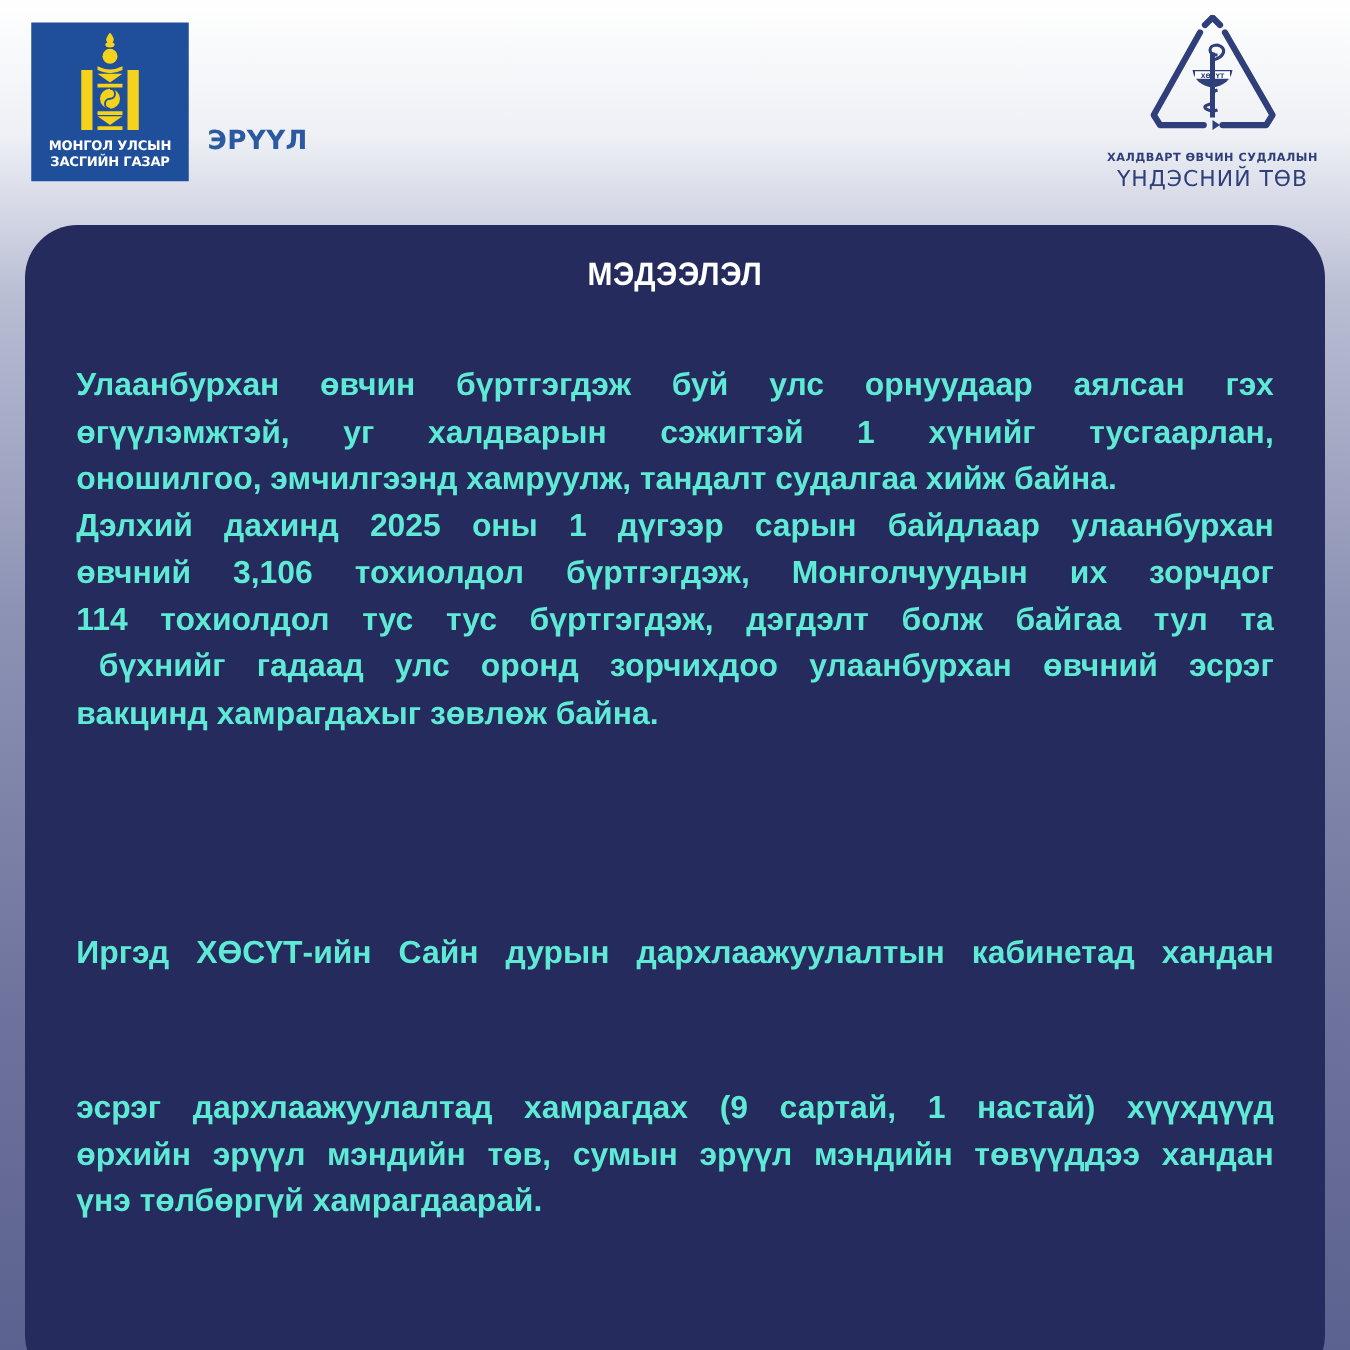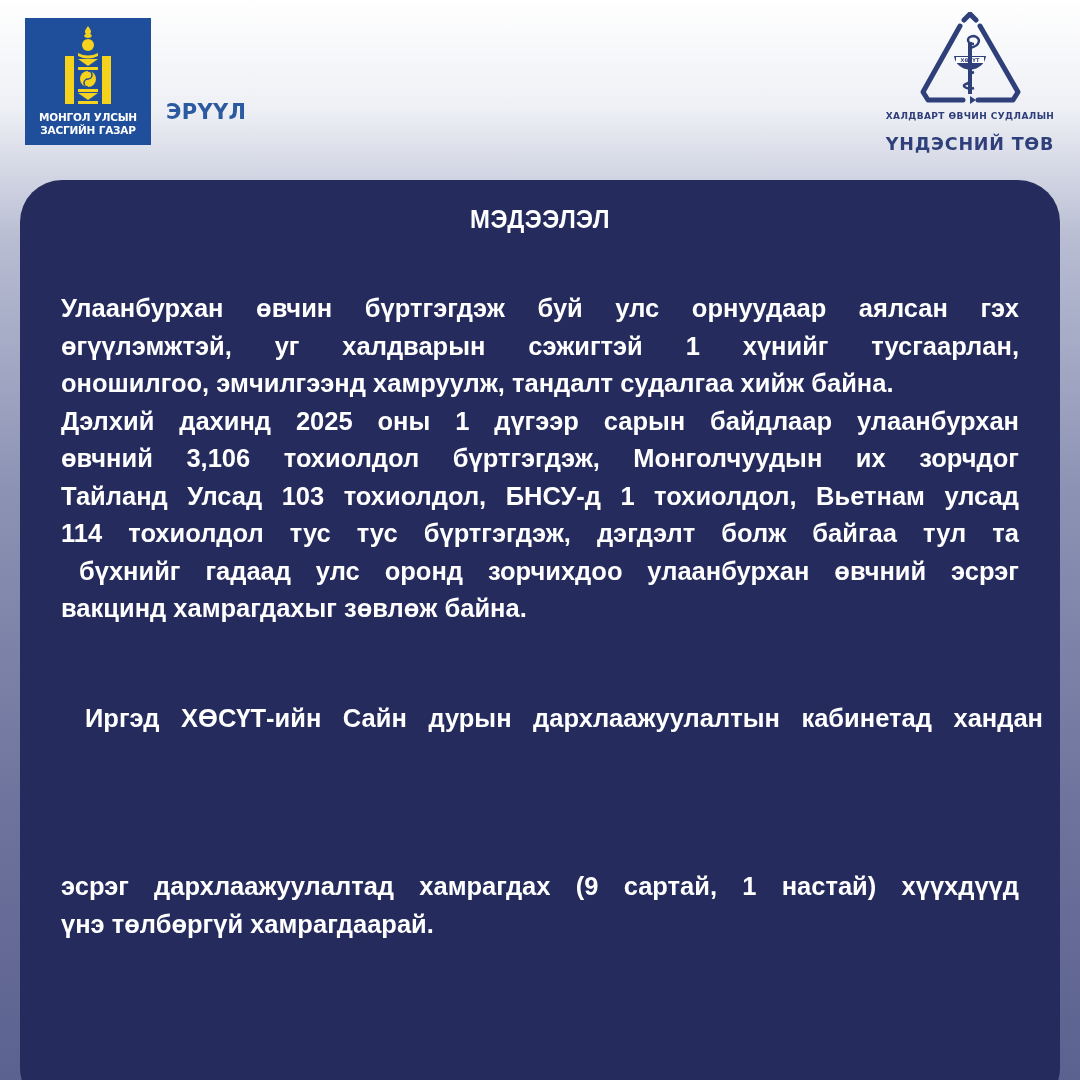--- a/index.html
+++ b/index.html
@@ -20,45 +20,45 @@
     font-family: "DejaVu Sans", sans-serif; letter-spacing: -0.2px;
   }
   .ministry {
     position: absolute; left: 166px; top: 100px; color: #2b5aa0;
     font-weight: bold; font-size: 21px; line-height: 25px;
     font-family: "DejaVu Sans", sans-serif; letter-spacing: 0.3px;
   }
   .nccd-logo { position: absolute; left: 880px; top: 10px; width: 180px; height: 150px; }
   .nccd-mark { position: absolute; left: 38px; top: 2px; width: 105px; height: 95px; }
   .nccd-small {
-    position: absolute; left: 0; top: 101px; width: 180px; text-align: center;
+    position: absolute; left: 0; top: 112px; width: 180px; text-align: center;
     font-family: "DejaVu Sans", sans-serif; font-weight: bold; font-size: 9px; color: #2e3f7a; letter-spacing: 0.4px;
   }
   .nccd-big {
     position: absolute; left: 0; top: 124px; width: 180px; text-align: center;
-    font-family: "DejaVu Sans", sans-serif; font-weight: bold; font-size: 17.5px; color: #2e3f7a; letter-spacing: 0.8px;
+    font-family: "DejaVu Sans", sans-serif; font-weight: normal; font-size: 17.5px; color: #2e3f7a; letter-spacing: 0.8px;
   }
   .card {
     position: absolute; left: 20px; top: 180px; width: 1040px; height: 930px;
     background: #252b5c; border-radius: 42px;
   }
   .card-title {
     position: absolute; left: 0; top: 24px; width: 1040px; text-align: center;
     color: #ffffff; font-weight: bold; font-size: 26px; letter-spacing: 0.5px;
     font-family: "Liberation Sans", sans-serif; transform: scaleX(0.92);
   }
   .body-text {
-    position: absolute; left: 41px; width: 958px; color: #ffffff;
+    position: absolute; left: 41px; width: 958px; color: #5eead4;
     font-weight: bold; font-size: 25.5px; line-height: 37.5px; text-align: justify;
     font-family: "Liberation Sans", sans-serif;
   }
   .line { display: block; text-align: justify; text-align-last: justify; white-space: nowrap; }
   .line.last { text-align-last: left; }
   .p1 { top: 110px; }
-  .p2 { top: 520px; margin-left: 24px; }
+  .p2 { top: 564px; }
   .p3 { top: 688px; }
 </style>
 </head>
 <body>
 
 <div class="header">
   <div class="gov-logo">
     <svg class="gov-emblem" viewBox="0 0 50 82">
       <g fill="#f5d21c">
         <path d="M25 0 C22 4 21 6 23 8 C20 9 21 12 25 12 C29 12 30 9 27 8 C29 6 28 4 25 0 Z"></path>
@@ -105,27 +105,27 @@
 
 <div class="card">
   <div class="card-title">МЭДЭЭЛЭЛ</div>
 
   <div class="body-text p1">
     <span class="line" style="display: block; white-space: normal;">Улаанбурхан өвчин бүртгэгдэж буй улс орнуудаар аялсан гэх</span>
     <span class="line" style="display: block; white-space: normal;">өгүүлэмжтэй, уг халдварын сэжигтэй 1 хүнийг тусгаарлан,</span>
     <span class="line last" style="display: block; white-space: nowrap;">оношилгоо, эмчилгээнд хамруулж, тандалт судалгаа хийж байна.</span>
     <span class="line" style="display: block; white-space: normal;">Дэлхий дахинд 2025 оны 1 дүгээр сарын байдлаар улаанбурхан</span>
     <span class="line" style="display: block; white-space: normal;">өвчний 3,106 тохиолдол бүртгэгдэж, Монголчуудын их зорчдог</span>
-    <span class="line" style="display: block; white-space: normal;">Тайланд Улсад 103 тохиолдол, БНСУ-д 1 тохиолдол, Вьетнам улсад</span>
     <span class="line" style="display: block; white-space: normal;">114 тохиолдол тус тус бүртгэгдэж, дэгдэлт болж байгаа тул та</span>
     <span class="line" style="display: block; white-space: normal; margin-left: 18px;">бүхнийг гадаад улс оронд зорчихдоо улаанбурхан өвчний эсрэг</span>
     <span class="line last" style="display: block; white-space: nowrap;">вакцинд хамрагдахыг зөвлөж байна.</span>
   </div>
 
   <div class="body-text p2">
     <span class="line" style="display: block; white-space: normal;">Иргэд ХӨСҮТ-ийн Сайн дурын дархлаажуулалтын кабинетад хандан</span>
   </div>
 
   <div class="body-text p3">
     <span class="line" style="display: block; white-space: normal;">эсрэг дархлаажуулалтад хамрагдах (9 сартай, 1 настай) хүүхдүүд</span>
+    <span class="line" style="display: block; white-space: normal;">өрхийн эрүүл мэндийн төв, сумын эрүүл мэндийн төвүүддээ хандан</span>
     <span class="line last" style="display: block; white-space: nowrap;">үнэ төлбөргүй хамрагдаарай.</span>
   </div>
 </div>
 
 </body></html>

